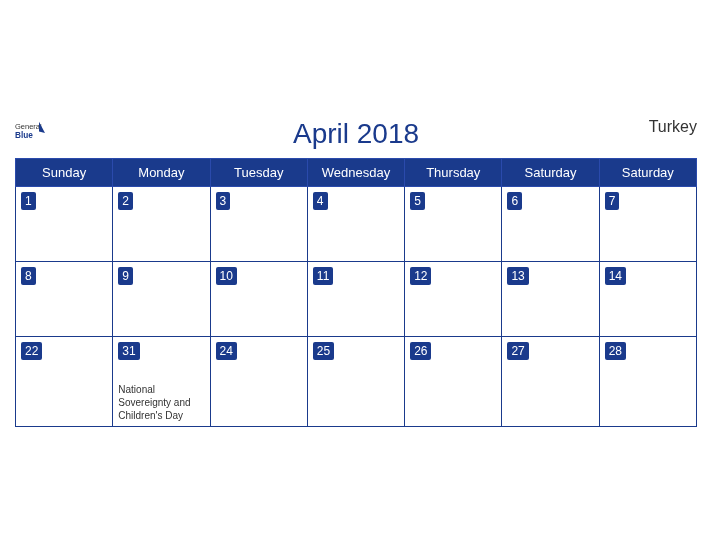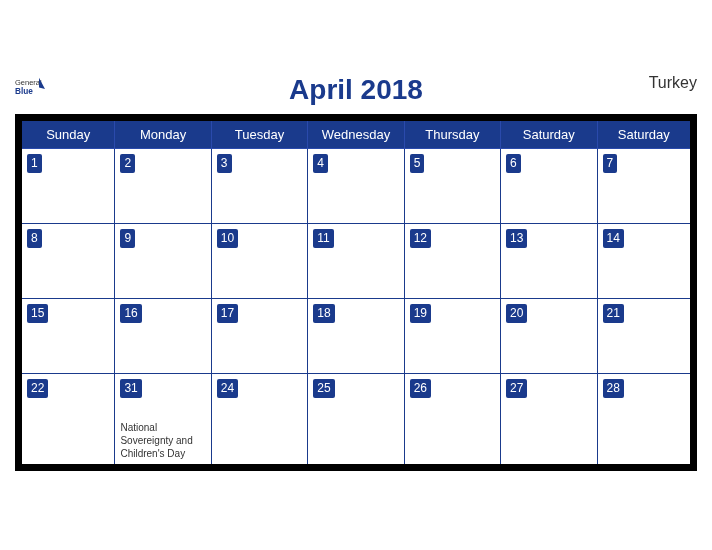--- a/index.html
+++ b/index.html
@@ -32,34 +32,34 @@
       align-items: center;
     }
     .logo-icon {
       width: 30px;
       height: 30px;
       margin-right: 2px;
     }
     .calendar-title {
       font-size: 28px;
       color: #1a3a8c;
-      font-weight: bold;
+      font-weight: normal;
       text-align: center;
     }
     .country-label {
       position: absolute;
       right: 0;
       top: 0;
       font-size: 16px;
       color: #333;
     }
     .calendar-table {
       width: 100%;
       border-collapse: collapse;
-      border: 7px solid #000000;
+      border: 1px solid #000000;
     }
     .calendar-table th {
       background-color: #1a3a8c;
       color: #fff;
       text-align: center;
       padding: 6px 4px;
       font-size: 13px;
       font-weight: normal;
       border: 1px solid #2a4aac;
     }
@@ -131,29 +131,20 @@
         <tr>
           <td><span class="day-number">8</span></td>
           <td><span class="day-number">9</span></td>
           <td><span class="day-number">10</span></td>
           <td><span class="day-number">11</span></td>
           <td><span class="day-number">12</span></td>
           <td><span class="day-number">13</span></td>
           <td><span class="day-number">14</span></td>
         </tr>
         <tr>
-          <td><span class="day-number">15</span></td>
-          <td><span class="day-number">16</span></td>
-          <td><span class="day-number">17</span></td>
-          <td><span class="day-number">18</span></td>
-          <td><span class="day-number">19</span></td>
-          <td><span class="day-number">20</span></td>
-          <td><span class="day-number">21</span></td>
-        </tr>
-        <tr>
           <td><span class="day-number">22</span></td>
           <td><span class="day-number">31</span><div class="holiday-text">National Sovereignty and Children's Day</div></td>
           <td><span class="day-number">24</span></td>
           <td><span class="day-number">25</span></td>
           <td><span class="day-number">26</span></td>
           <td><span class="day-number">27</span></td>
           <td><span class="day-number">28</span></td>
         </tr>
       </tbody>
   </table>

